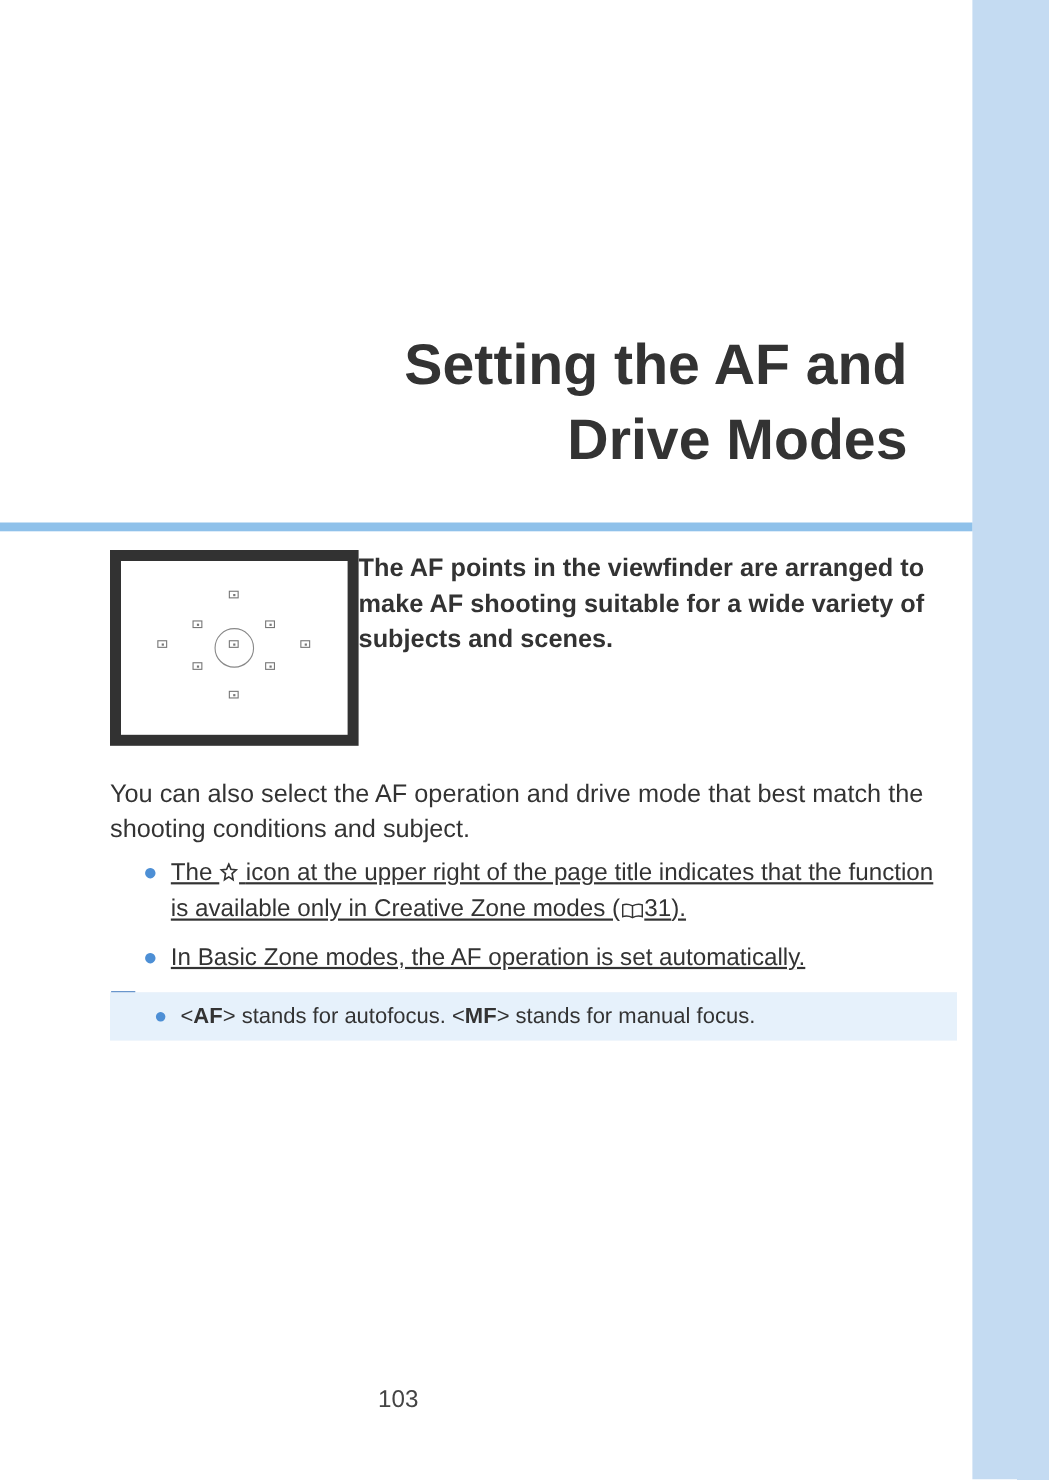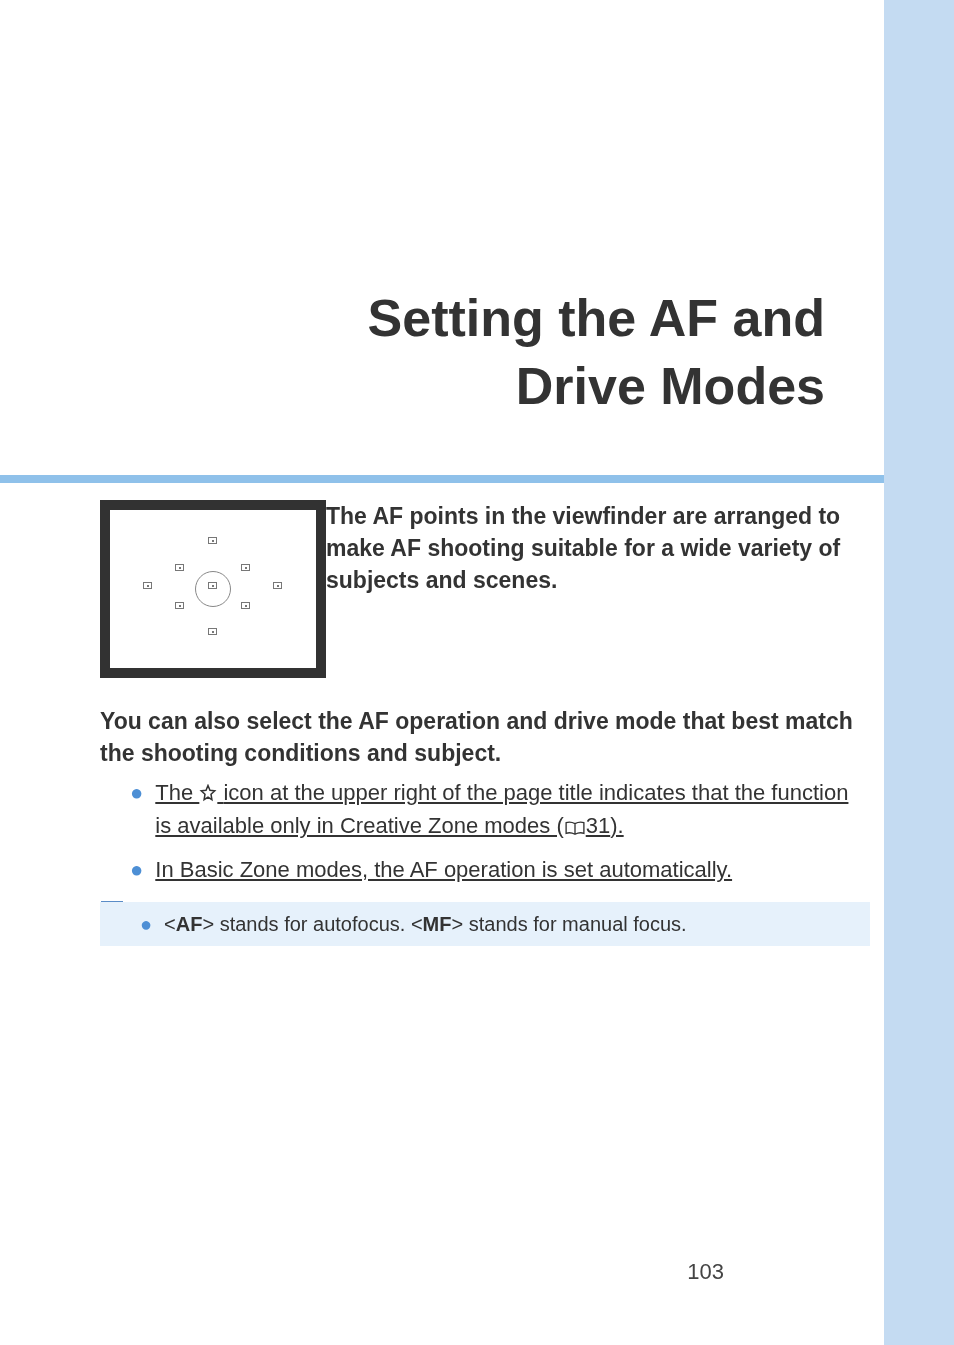--- a/index.html
+++ b/index.html
@@ -20,21 +20,21 @@
   .side-tab {
     position: absolute;
     top: 0;
     right: 0;
     width: 70px;
     height: 1345px;
     background: #c4dbf2;
   }
   .title {
     position: absolute;
-    top: 285px;
+    top: 299px;
     left: 0;
     width: 865px;
     text-align: right;
     padding-right: 40px;
     font-size: 52px;
     font-weight: bold;
     color: #333;
     line-height: 1.3;
   }
   .rule {
@@ -97,21 +97,21 @@
     font-weight: bold;
     line-height: 1.4;
     padding-top: 0;
   }
   .para2 {
     position: absolute;
     top: 705px;
     left: 100px;
     width: 770px;
     font-size: 23px;
-    font-weight: bold;
+    font-weight: normal;
     line-height: 1.4;
   }
   .bullets {
     position: absolute;
     top: 778px;
     left: 130px;
     width: 740px;
     font-size: 22px;
     line-height: 1.4;
   }
@@ -157,21 +157,21 @@
   }
   .note-bullet-mark {
     color: #4d8fd5;
     margin-right: 12px;
   }
   .pagenum {
     position: absolute;
     bottom: 60px;
     left: 0;
     width: 724px;
-    text-align: right;
+    text-align: center;
     font-size: 22px;
     color: #444;
   }
 </style>
 </head>
 <body>
 
 <div class="page">
   <div class="side-tab"></div>
 

